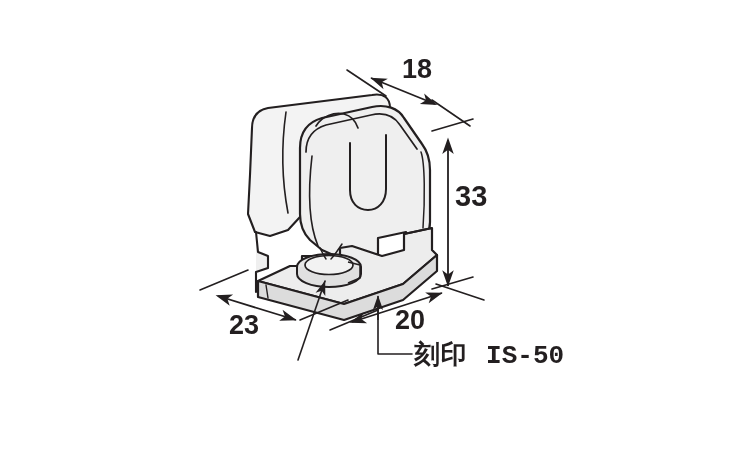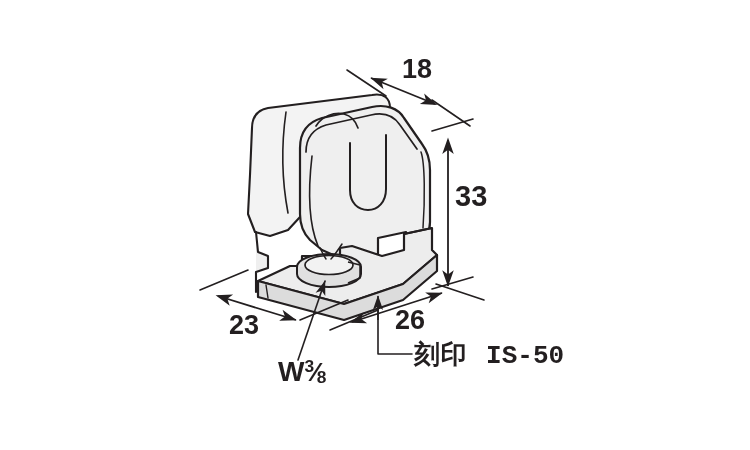--- a/index.html
+++ b/index.html
@@ -221,19 +221,18 @@
       <line x1="378" y1="320" x2="378" y2="296" stroke="#231f20" stroke-width="1.6" marker-end="url(#arrowEnd)"></line>
     </g>
   </svg>
 
   <div class="dim-label" id="label-18">18</div>
 
   <div class="dim-label" id="label-33">33</div>
 
   <div class="dim-label" id="label-23">23</div>
 
-  <div class="dim-label" id="label-26">26</div>
-
-  <div class="dim-label" id="label-thread"><span>W</span><span class="frac-num">3</span><span class="frac-slash">⁄</span><span class="frac-den">8</span></div>
+  <div class="dim-label" id="label-26">20</div>
+
 
   <div class="dim-label" id="label-stamp"><span>刻印</span><span>&nbsp;&nbsp;</span><span class="stamp-code">IS-50</span></div>
 
 </div>
 
 </body></html>

